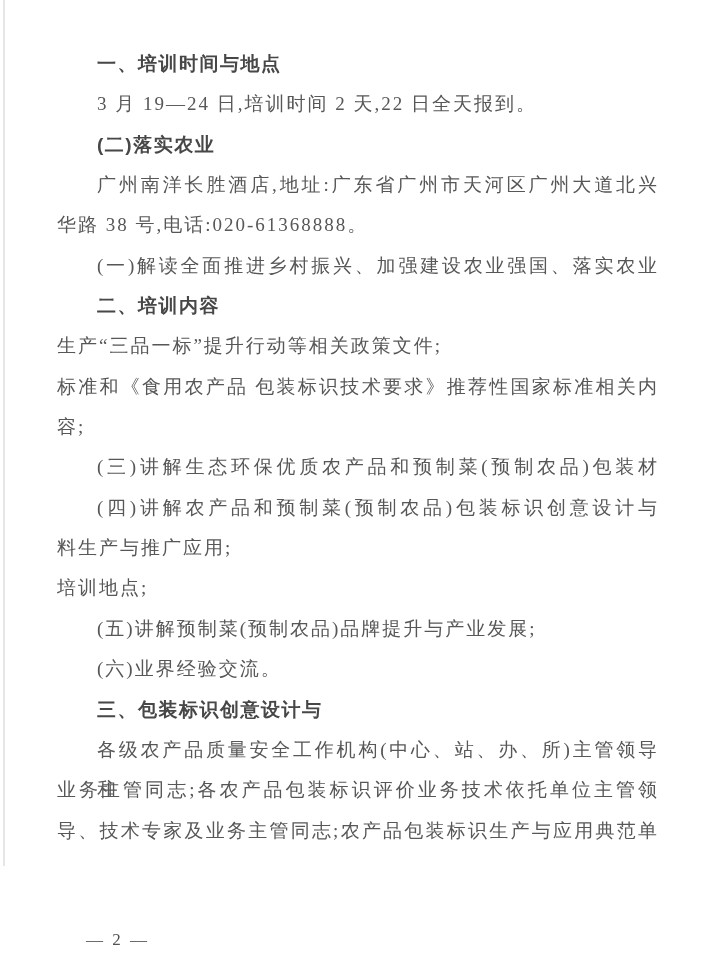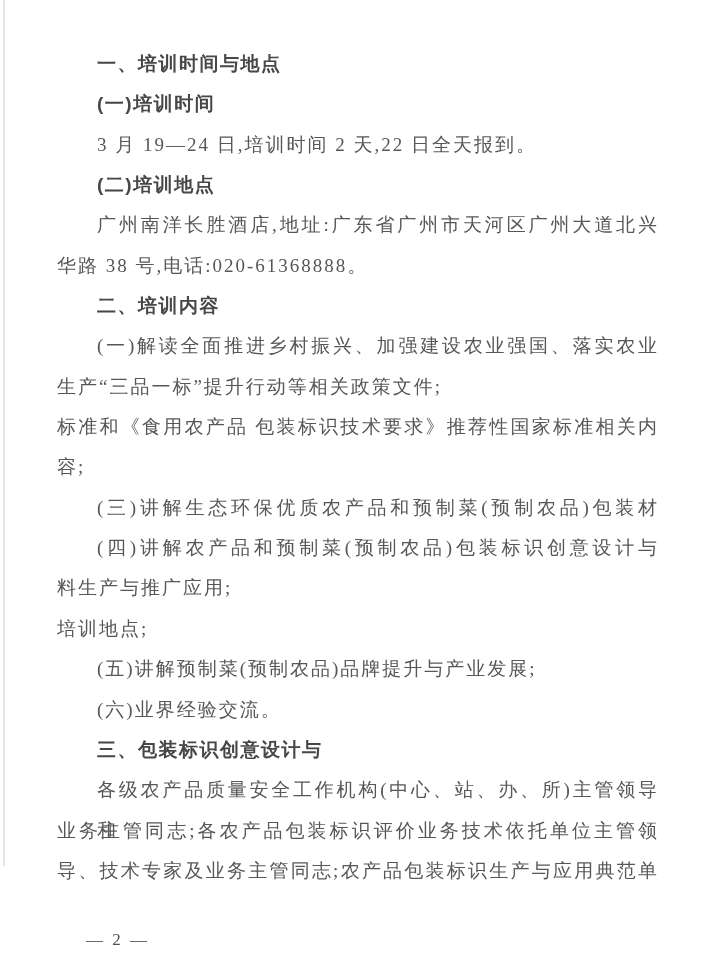--- a/index.html
+++ b/index.html
@@ -67,27 +67,26 @@
   }
 </style>
 </head>
 <body>
 
 <div class="page">
   <div class="scan-edge"></div>
 
   <div class="doc">
     <div class="line h indent">一、培训时间与地点</div>
-    <div class="line h indent">(一)培训时间</div>
     <div class="line indent">3 月 19—24 日,培训时间 2 天,22 日全天报到。</div>
-    <div class="line h indent">(二)培训地点</div>
+    <div class="line h indent">(二)落实农业</div>
     <div class="line indent stretch">广州南洋长胜酒店,地址:广东省广州市天河区广州大道北兴</div>
     <div class="line">华路 38 号,电话:020-61368888。</div>
+    <div class="line indent stretch">(一)解读全面推进乡村振兴、加强建设农业强国、落实农业</div>
     <div class="line h indent">二、培训内容</div>
-    <div class="line indent stretch">(一)解读全面推进乡村振兴、加强建设农业强国、落实农业</div>
     <div class="line">生产“三品一标”提升行动等相关政策文件;</div>
     <div class="line stretch">标准和《食用农产品 包装标识技术要求》推荐性国家标准相关内</div>
     <div class="line">容;</div>
     <div class="line indent stretch">(三)讲解生态环保优质农产品和预制菜(预制农品)包装材</div>
     <div class="line indent stretch">(四)讲解农产品和预制菜(预制农品)包装标识创意设计与</div>
     <div class="line">料生产与推广应用;</div>
     <div class="line">培训地点;</div>
     <div class="line indent">(五)讲解预制菜(预制农品)品牌提升与产业发展;</div>
     <div class="line indent">(六)业界经验交流。</div>
     <div class="line h indent">三、包装标识创意设计与</div>

